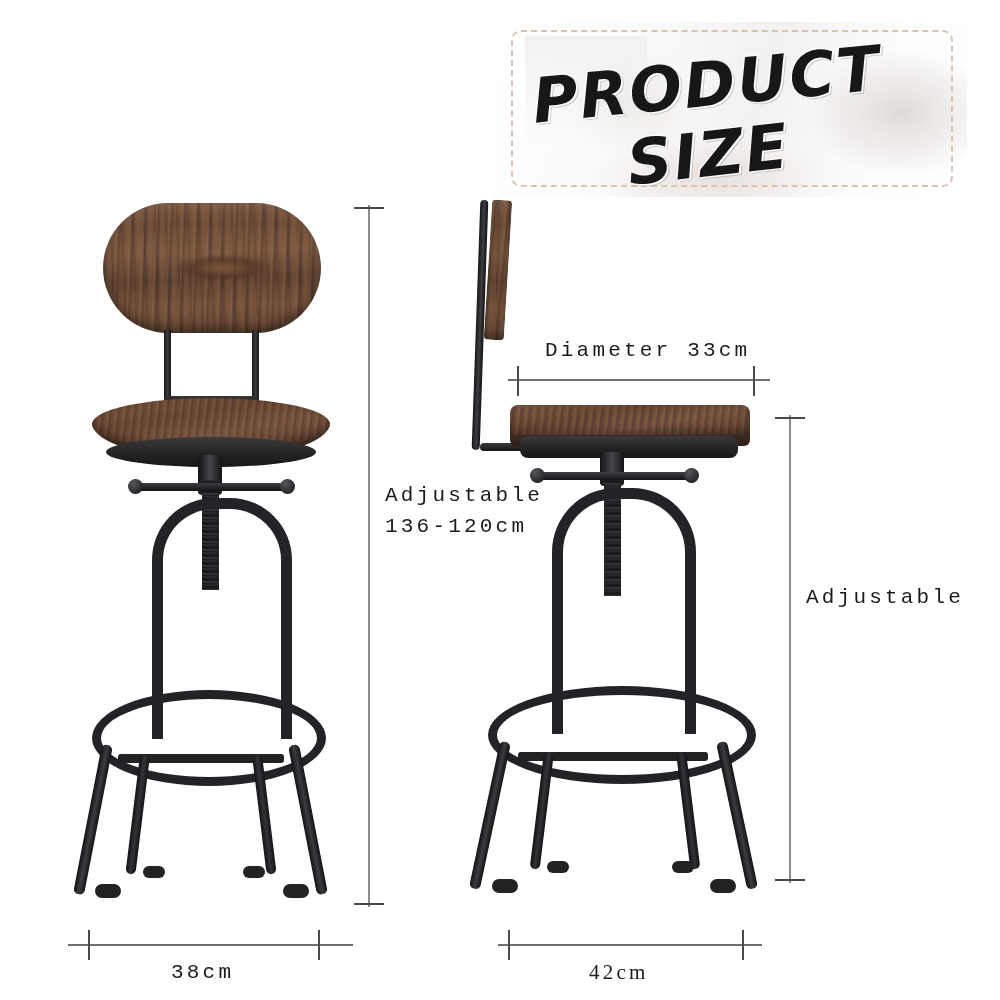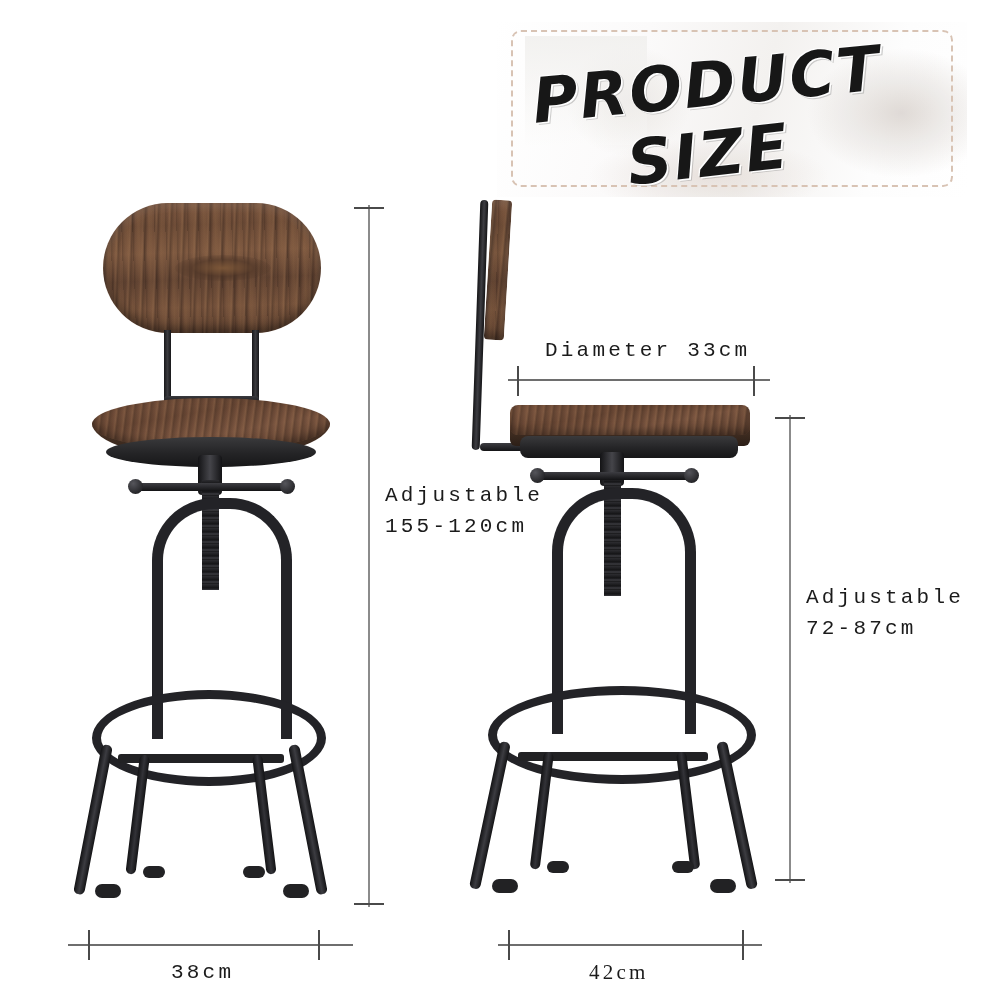--- a/index.html
+++ b/index.html
@@ -193,31 +193,30 @@
     <div class="mtl" style="left:107px;top:861px;width:22px;height:12px;border-radius:6px;"></div>
     <div class="mtl" style="left:232px;top:861px;width:22px;height:12px;border-radius:6px;"></div>
   </div>
 
   <div>
     <div class="vline" style="left:368px;top:205px;height:702px;"></div>
     <div class="tick-h" style="left:354px;top:207px;"></div>
     <div class="tick-h" style="left:354px;top:903px;"></div>
     <div class="dim-label" style="left:385px;top:480px;">
       <div>Adjustable</div>
-      <div>155-120cm</div>
+      <div>136-120cm</div>
     </div>
   </div>
 
   <div>
     <div class="vline" style="left:789px;top:415px;height:468px;"></div>
     <div class="tick-h" style="left:775px;top:417px;"></div>
     <div class="tick-h" style="left:775px;top:879px;"></div>
     <div class="dim-label" style="left:806px;top:582px;">
       <div>Adjustable</div>
-      <div>72-87cm</div>
     </div>
   </div>
 
   <div>
     <div class="dim-label" style="left:545px;top:335px;">Diameter 33cm</div>
     <div class="hline" style="left:508px;top:379px;width:262px;"></div>
     <div class="tick-v" style="left:517px;top:366px;"></div>
     <div class="tick-v" style="left:753px;top:366px;"></div>
   </div>
 

